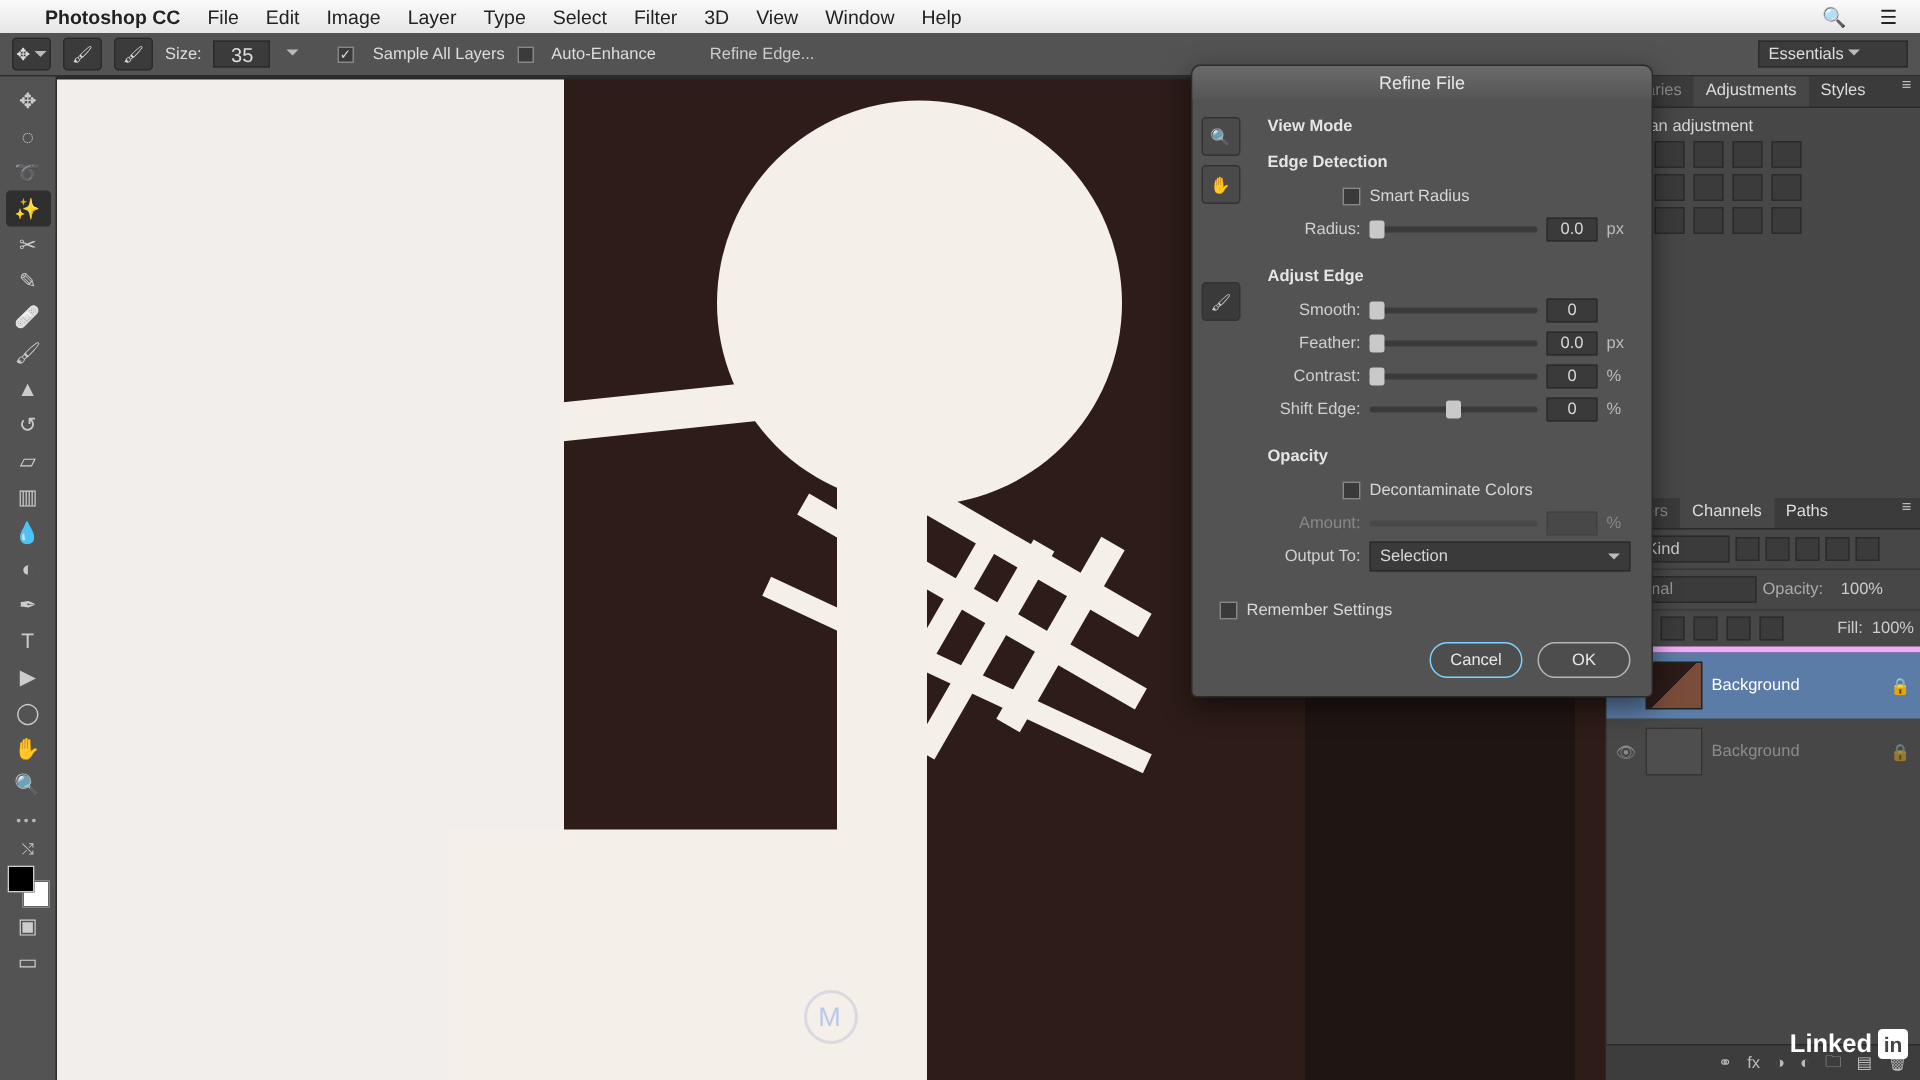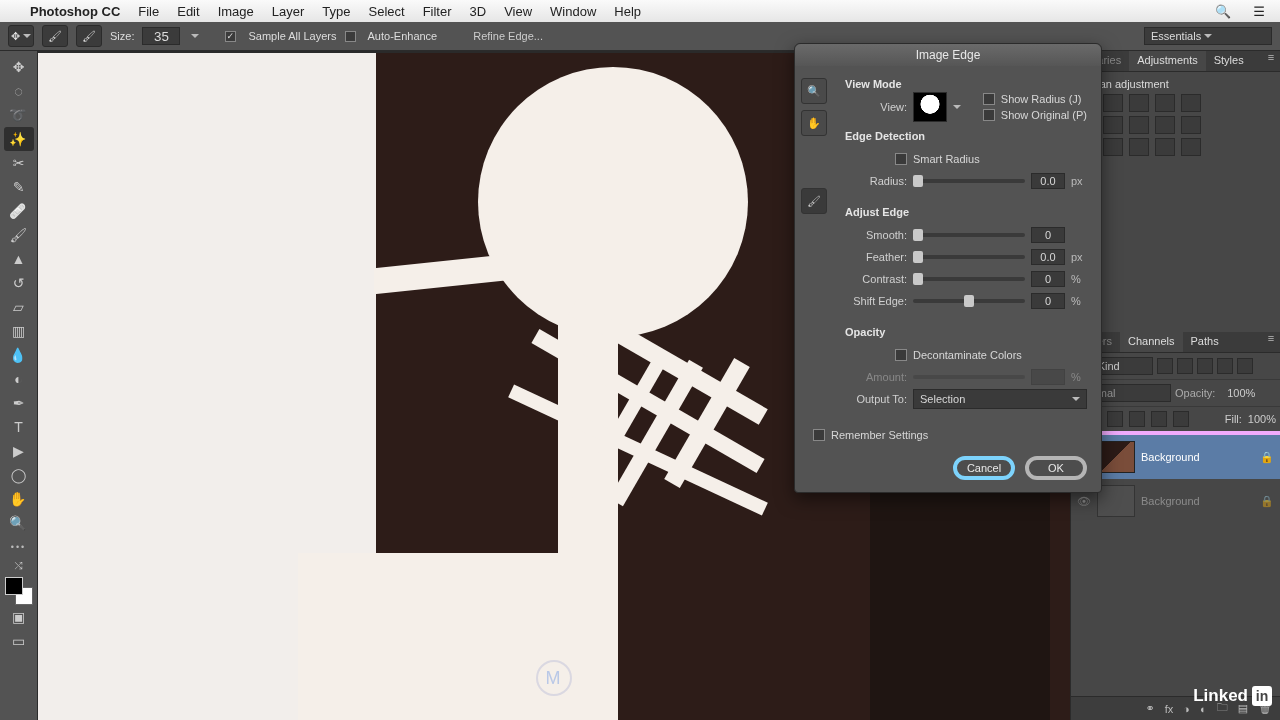--- a/index.html
+++ b/index.html
@@ -14,21 +14,21 @@
 
 
 .opts { height: 29px; background: #535353; display: flex; align-items: center; gap: 8px; padding: 0 8px; border-bottom: 1px solid #2b2b2b; color: #ddd; }
 .opts .ico { width: 26px; height: 22px; background: #3b3b3b; border: 1px solid #2b2b2b; border-radius: 3px; display: flex; align-items: center; justify-content: center; }
 .opts .drop::after { content: ""; border: 4px solid transparent; border-top-color: #bbb; margin-left: 3px; position: relative; top: 2px; display: inline-block; }
 .opts .size-inp { width: 38px; height: 18px; background: #3b3b3b; border: 1px solid #2b2b2b; color: #ddd; text-align: center; }
 .opts .chk { width: 11px; height: 11px; border: 1px solid #888; background: #3b3b3b; display: inline-block; vertical-align: middle; margin-right: 4px; }
 .opts .chk.on::after { content: "✓"; color: #ddd; font-size: 9px; display: block; line-height: 9px; }
 .opts .link { color: #ccc; }
 .opts .far-right { margin-left: auto; display: flex; align-items: center; gap: 6px; }
-.opts .ws-dd { width: 128px; height: 18px; background: #3b3b3b; border: 1px solid #2b2b2b; padding: 0 6px; line-height: 16px; }
+.opts .ws-dd { width: 100px; height: 18px; background: #3b3b3b; border: 1px solid #2b2b2b; padding: 0 6px; line-height: 16px; }
 
 
 .tool-strip { position: absolute; left: 0; top: 51px; width: 38px; height: 669px; background: #535353; border-right: 1px solid #2b2b2b; display: flex; flex-direction: column; align-items: center; padding-top: 4px; }
 .tool-strip .ts-btn { width: 30px; height: 24px; margin: 0 0 0 0; display: flex; align-items: center; justify-content: center; color: #ccc; font-size: 14px; border-radius: 3px; }
 .tool-strip .ts-btn.sel { background: #2f2f2f; }
 .tool-strip .dots { letter-spacing: 2px; font-size: 9px; color: #bbb; }
 .tool-strip .fgbg { position: relative; width: 28px; height: 28px; margin-top: 4px; }
 .tool-strip .fg { position: absolute; left: 0; top: 0; width: 18px; height: 18px; background: #000; border: 1px solid #ccc; }
 .tool-strip .bg { position: absolute; right: 0; bottom: 0; width: 18px; height: 18px; background: #fff; border: 1px solid #666; }
 
@@ -98,21 +98,21 @@
 .dlg .lab { width:62px; text-align:right; color:#d0d0d0; }
 .dlg .slider { flex:1; height:4px; background:#3a3a3a; border-radius:2px; position:relative; }
 .dlg .slider .knob { position:absolute; top:-4px; width:10px; height:12px; background:#c9c9c9; border-radius:2px; }
 .dlg .num { width:34px; height:16px; background:#3a3a3a; border:1px solid #2b2b2b; text-align:center; line-height:14px; }
 .dlg .unit { width:16px; color:#bbb; }
 .dlg .chk { width:12px; height:12px; border:1px solid #888; background:#3a3a3a; }
 .dlg .view-th { width:34px; height:30px; background: radial-gradient(circle at 50% 40%, #fff 40%, #000 42%); border:1px solid #2b2b2b; }
 .dlg .out-dd { flex:1; height:20px; background:#3a3a3a; border:1px solid #2b2b2b; padding:0 6px; line-height:18px; display:flex; align-items:center; }
 .dlg .out-dd::after { content:""; margin-left:auto; border:4px solid transparent; border-top-color:#bbb; position:relative; top:2px; }
 .dlg .btns { display:flex; justify-content:flex-end; gap:10px; padding:10px 14px 0 0; }
-.dlg .btn { min-width:62px; height:24px; border:4px solid #7dd3fc; border-radius:12px; background:#4d4d4d; color:#e8e8e8; display:flex; align-items:center; justify-content:center; }
+.dlg .btn { min-width:62px; height:24px; border:1px solid #7dd3fc; border-radius:12px; background:#4d4d4d; color:#e8e8e8; display:flex; align-items:center; justify-content:center; }
 .dlg .btn.primary { border-color:#b5b5b5; }
 </style>
 </head>
 <body>
 
 <div class="mac-menu">
   <span class="apple"></span>
   <span class="app-name">Photoshop CC</span>
   <span>File</span>
   <span>Edit</span>
@@ -282,45 +282,29 @@
     <span>fx</span>
     <span>◑</span>
     <span>◐</span>
     <span>🗀</span>
     <span>▤</span>
     <span>🗑</span>
   </div>
 </div>
 
 <div class="dlg">
-  <div class="titlebar">Image Edge</div>
+  <div class="titlebar">Refine File</div>
   <div class="toolcol">
     <div class="tb">🔍</div>
     <div class="tb">✋</div>
     <div style="height:40px"></div>
     <div class="tb sel">🖌</div>
   </div>
   <div class="content">
     <div class="sect">View Mode</div>
-    <div class="row">
-      <span class="lab">View:</span>
-      <div class="view-th"></div>
-      <span class="drop" style="border:4px solid transparent;border-top-color:#bbb;display:inline-block;position:relative;top:2px;"></span>
-      <div style="flex:1"></div>
-      <div style="display:flex;flex-direction:column;gap:4px;">
-        <div style="display:flex;align-items:center;gap:6px;">
-            <span class="chk"></span>
-            <span>Show Radius (J)</span>
-          </div>
-        <div style="display:flex;align-items:center;gap:6px;">
-            <span class="chk"></span>
-            <span>Show Original (P)</span>
-          </div>
-      </div>
-    </div>
 
     <div class="sect" style="margin-top:12px">Edge Detection</div>
     <div class="row" style="padding-left:50px">
       <span class="chk"></span>
       <span>Smart Radius</span>
     </div>
     <div class="row">
       <span class="lab">Radius:</span>
       <div class="slider">
           <div class="knob" style="left:0"></div>

